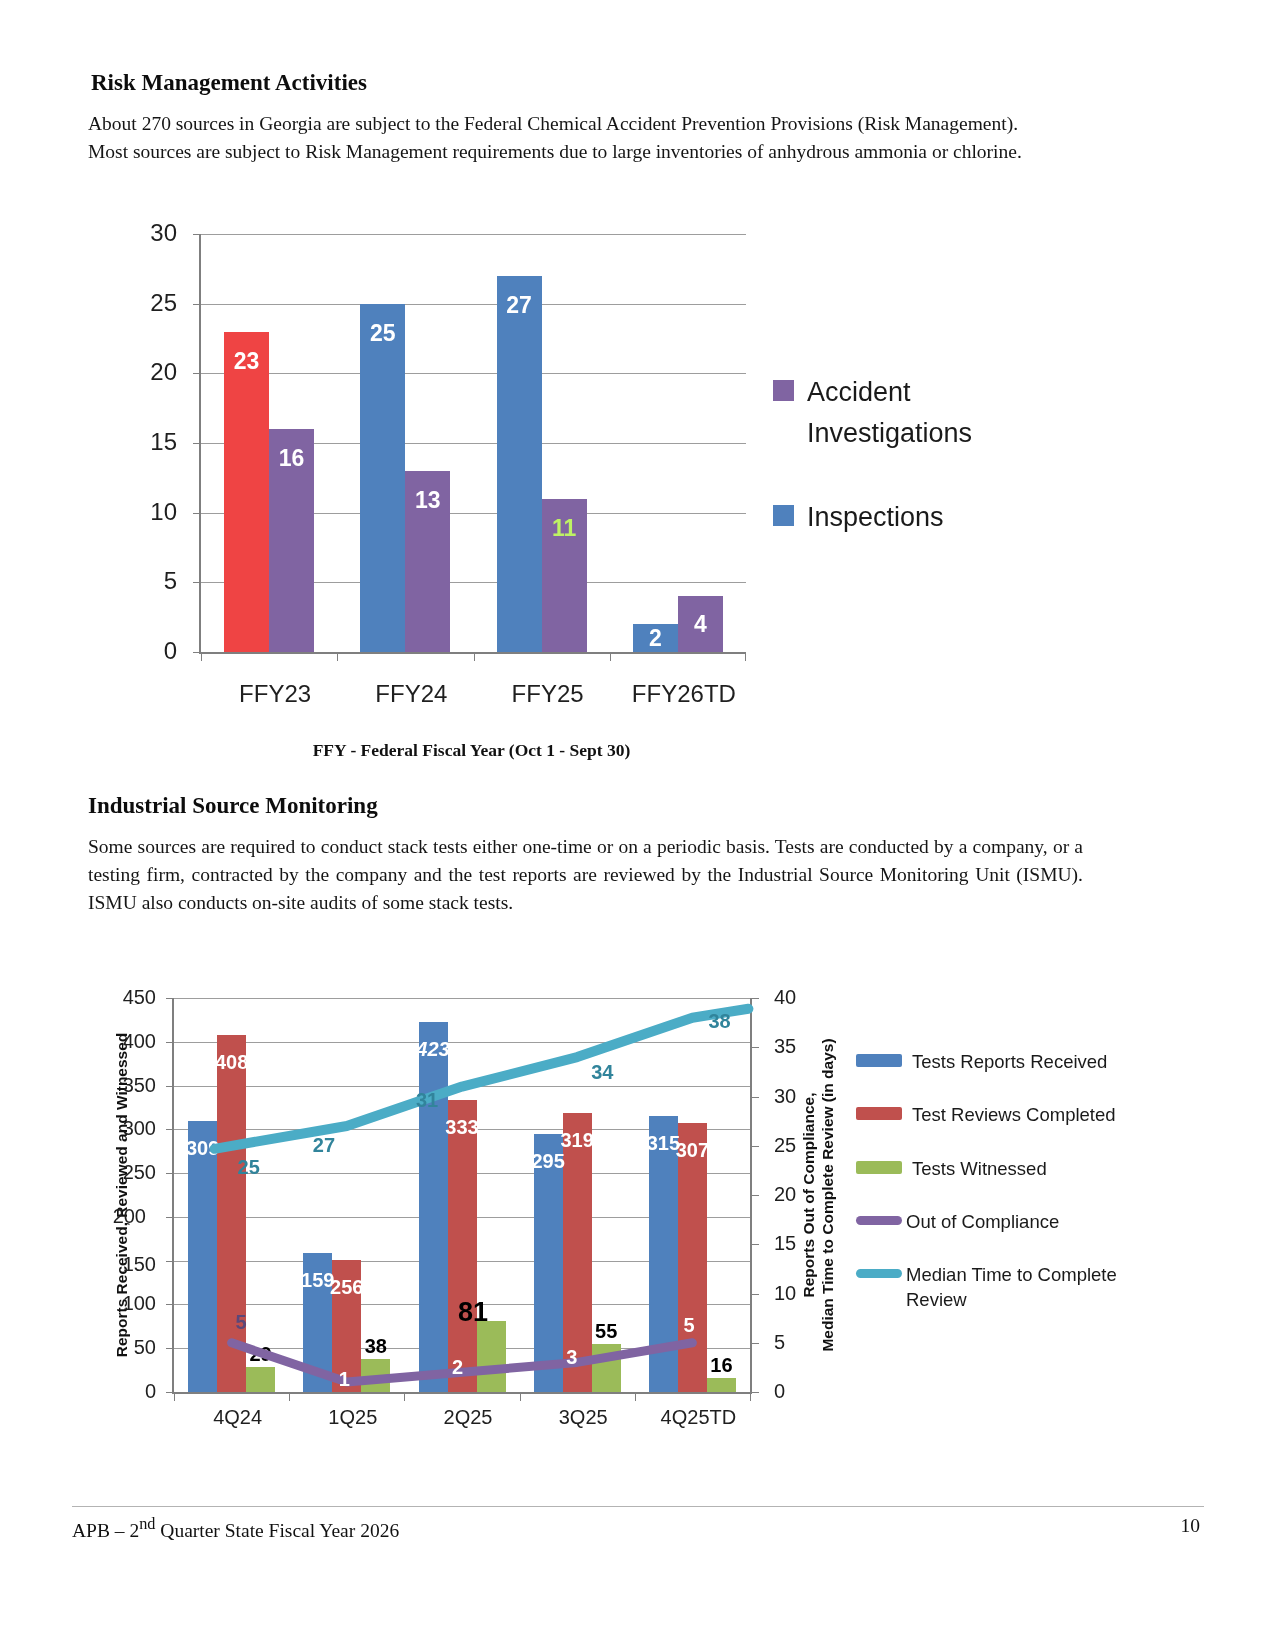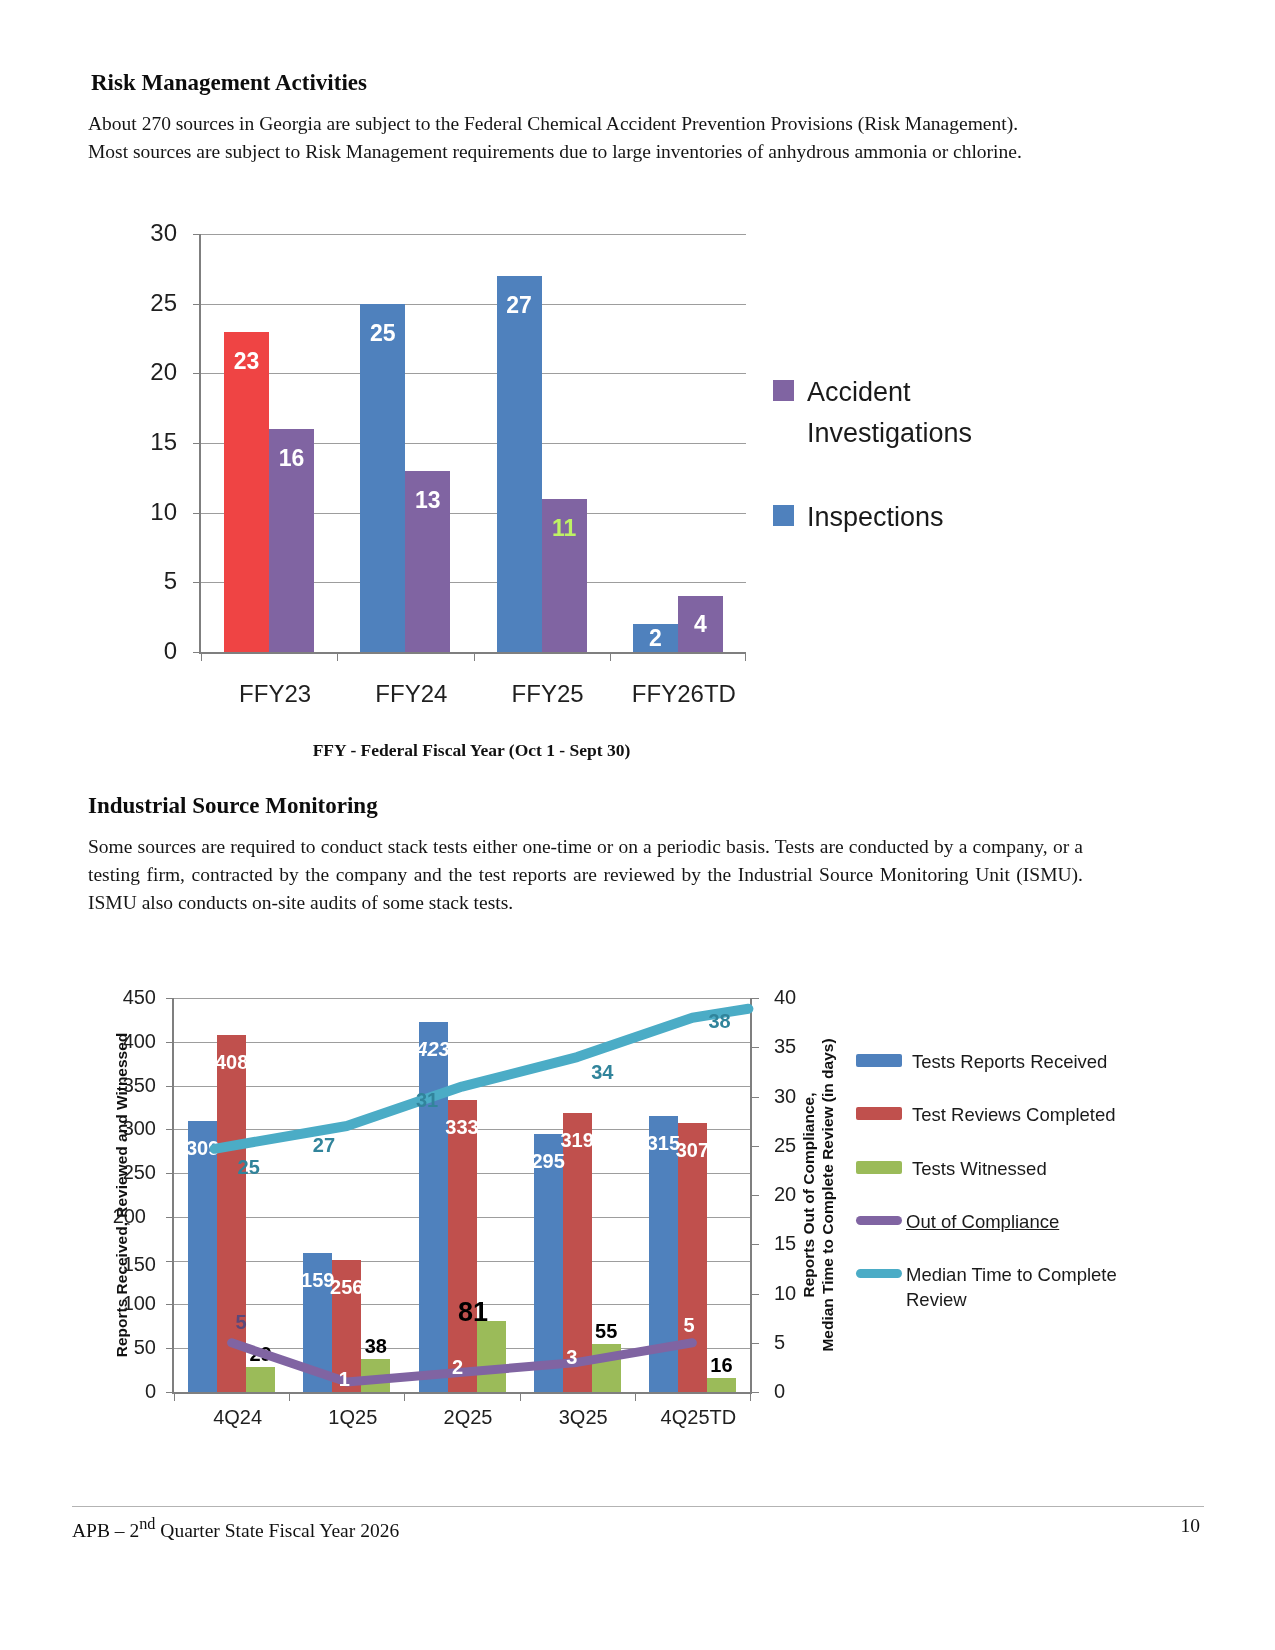--- a/index.html
+++ b/index.html
@@ -274,21 +274,21 @@
       <div class="c2-legend-entry" style="top: 167px;">
         <span class="c2-sw-bar" style="background: rgb(192, 80, 77);"></span>
         <span class="c2-legend-text sans">Test Reviews Completed</span>
       </div>
       <div class="c2-legend-entry" style="top: 221px;">
         <span class="c2-sw-bar" style="background: rgb(155, 187, 89);"></span>
         <span class="c2-legend-text sans">Tests Witnessed</span>
       </div>
       <div class="c2-legend-entry" style="top: 274px;">
         <span class="c2-sw-line" style="background: rgb(128, 100, 162);"></span>
-        <span class="c2-legend-text sans" style="margin-left: 4px; text-decoration: underline;">Out of Compliance</span>
+        <span class="c2-legend-text sans" style="margin-left: 4px;">Out of Compliance</span>
       </div>
       <div class="c2-legend-entry" style="top: 327px;">
         <span class="c2-sw-line" style="background: rgb(75, 172, 198);"></span>
         <span class="c2-legend-text sans" style="margin-left: 4px;">Median Time to Complete Review</span>
       </div>
     </div>
 </div>
 
 <div class="abs footer-line" style="left:72px;top:1506px;width:1132px;"></div>
 <div class="abs footer-text" style="left:72px;top:1515px;">

